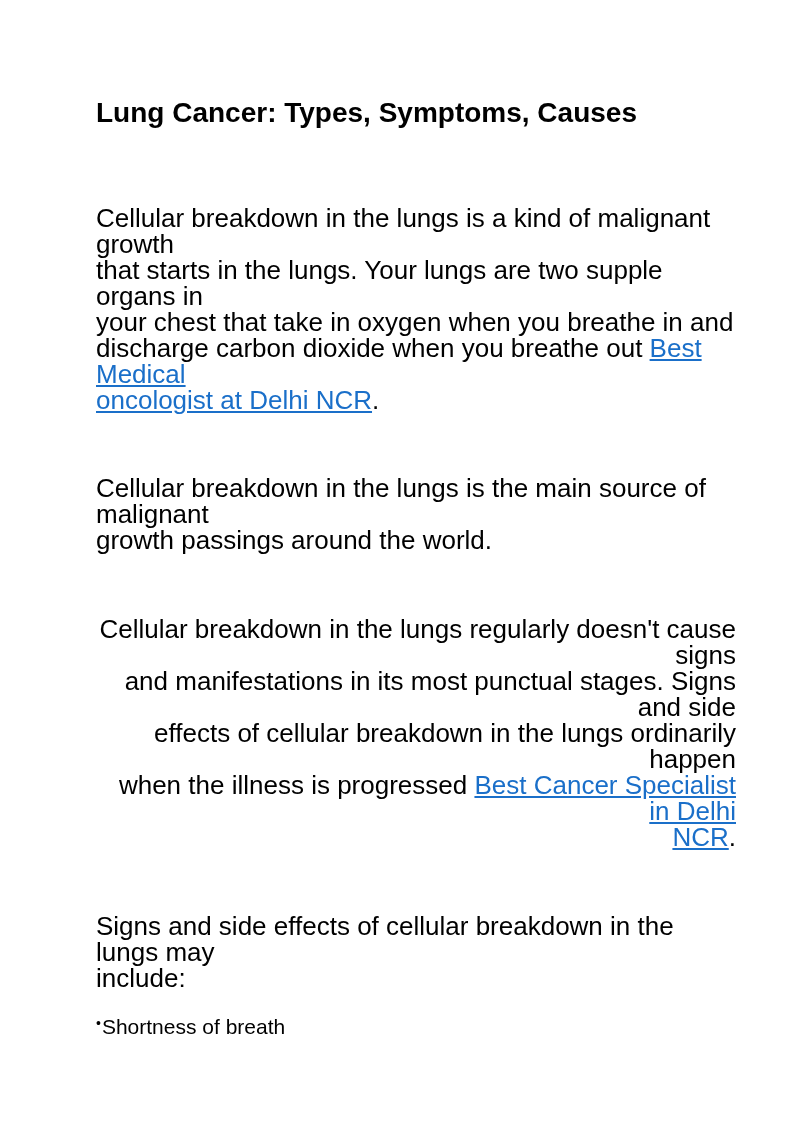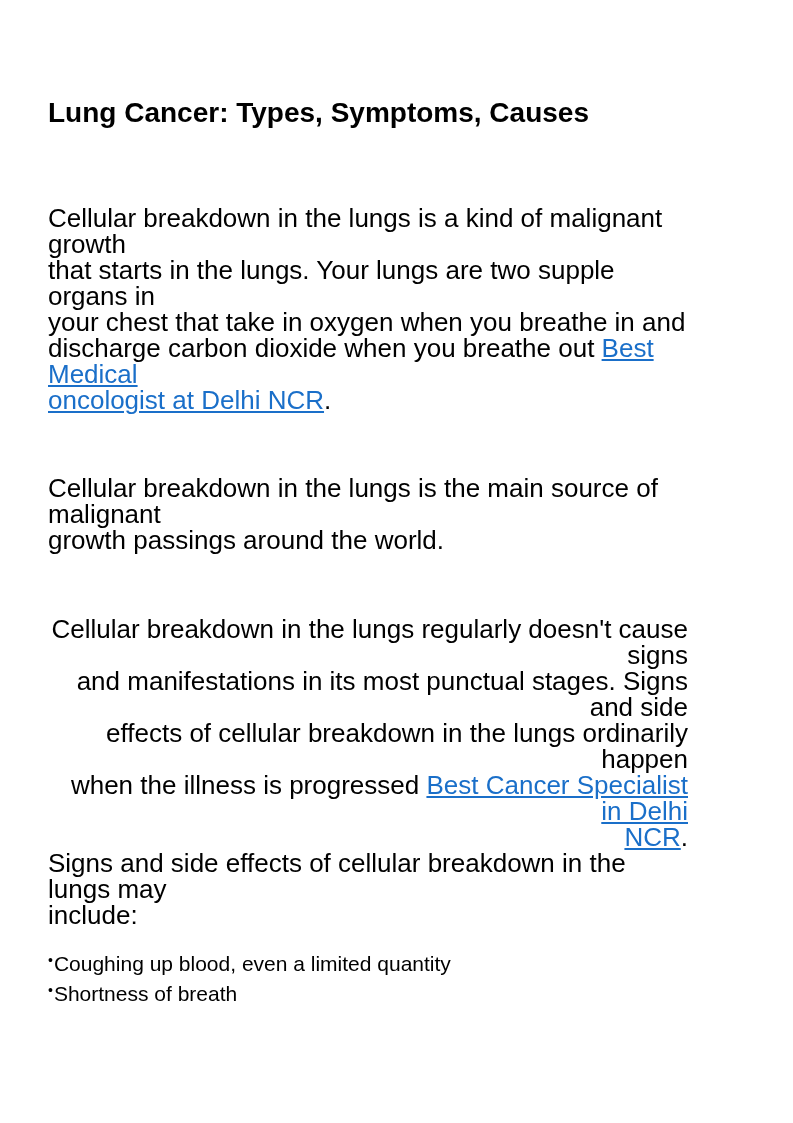--- a/index.html
+++ b/index.html
@@ -37,21 +37,21 @@
     margin: 0;
     max-width: 640px;
     font-size: 26px;
     line-height: 26px;
     font-weight: normal;
     white-space: pre-line;
   }
   .para1 { margin-top: 74px; }
   .para2 { margin-top: 62px; }
   .para3 { margin-top: 63px; text-align: right; }
-  .para4 { }
+  .para4 { margin-top: 63px; }
   .para5 { margin-top: 13px; }
   .doc-link {
     color: var(--link-color, #1a6fc9);
     text-decoration: underline;
     cursor: pointer;
   }
   .symptom-list {
     margin: 19px 0 0 0;
     padding: 0;
     list-style: none;
@@ -65,33 +65,32 @@
   }
   .bullet {
     font-size: 14px;
     vertical-align: 6px;
     margin-right: 1px;
   }
 </style>
 </head>
 <body>
 
-<div class="page" style="color: rgb(0, 0, 0); padding-left: 48px;">
+<div class="page" style="color: rgb(0, 0, 0);">
   <h1 class="doc-title">Lung Cancer: Types, Symptoms, Causes</h1>
   <p class="body-text para1"><span>Cellular breakdown in the lungs is a kind of malignant growth
 that starts in the lungs. Your lungs are two supple organs in
 your chest that take in oxygen when you breathe in and
 discharge carbon dioxide when you breathe out </span><a class="doc-link" href="#">Best Medical
 oncologist at Delhi NCR</a><span>.</span></p>
   <p class="body-text para2">Cellular breakdown in the lungs is the main source of malignant
 growth passings around the world.</p>
   <p class="body-text para3"><span>Cellular breakdown in the lungs regularly doesn't cause signs
 and manifestations in its most punctual stages. Signs and side
 effects of cellular breakdown in the lungs ordinarily happen
 when the illness is progressed </span><a class="doc-link" href="#">Best Cancer Specialist in Delhi
 NCR</a><span>.</span></p>
   <p class="body-text para4">Signs and side effects of cellular breakdown in the lungs may
 include:</p>
   <ul class="symptom-list">
-    <li><span class="bullet">•</span><span>Coughing up blood, even a limited quantity</span></li>
     <li><span class="bullet">•</span><span>Shortness of breath</span></li>
   </ul>
 </div>
 
 </body></html>

